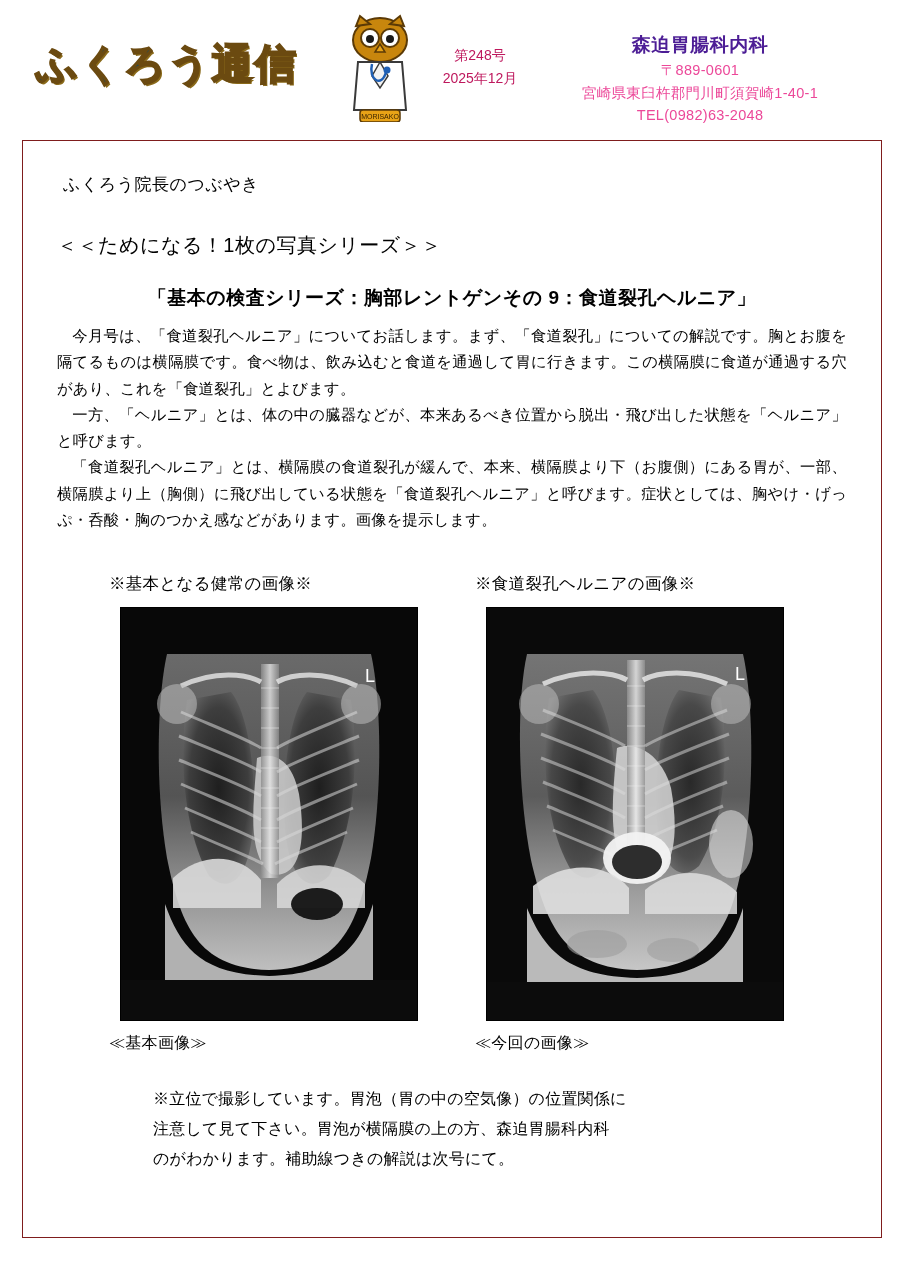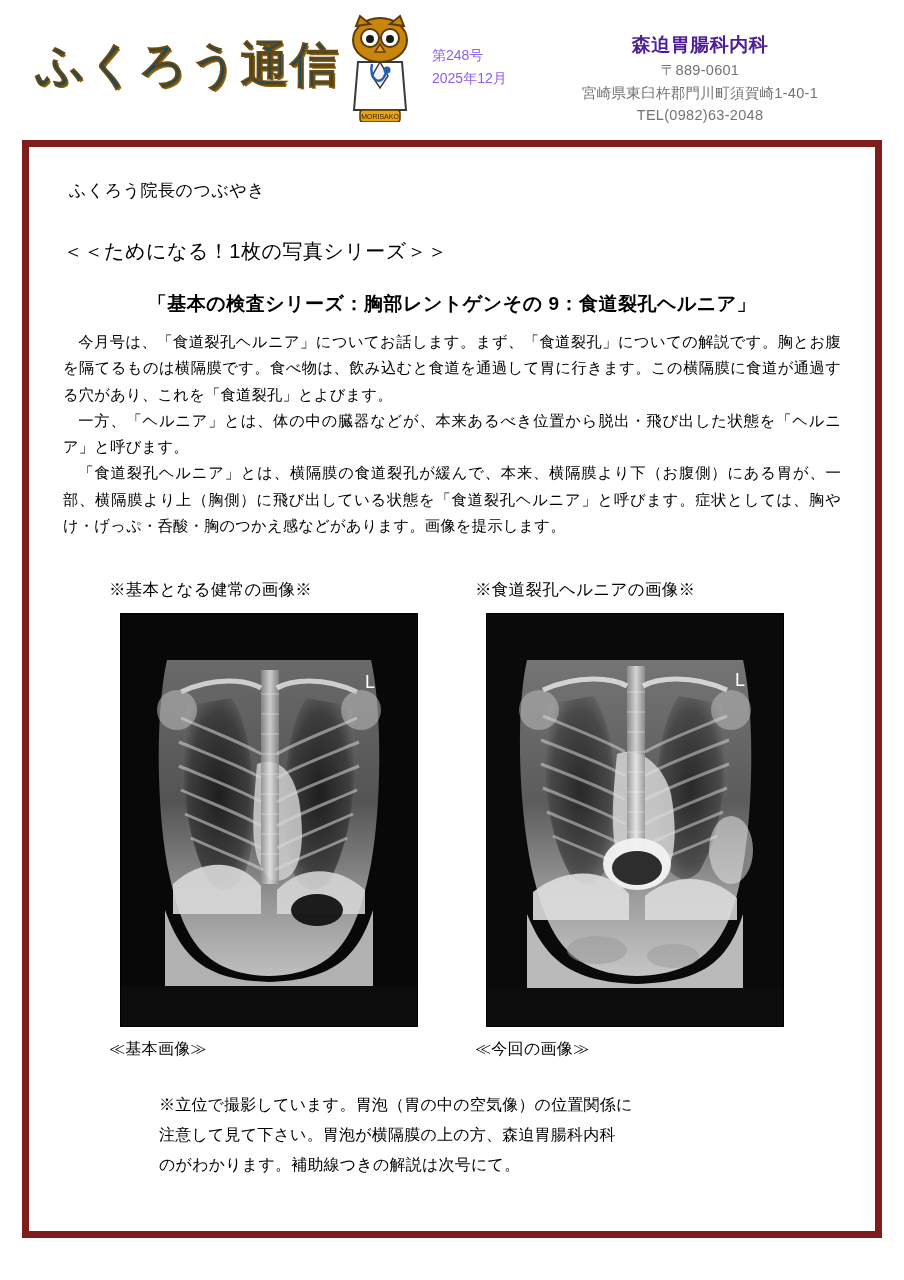--- a/index.html
+++ b/index.html
@@ -25,22 +25,22 @@
   }
   .logo-wrap {
     position: absolute;
     left: 36px;
     top: 26px;
     width: 300px;
     height: 76px;
   }
   .logo-text {
     font-family: "DejaVu Serif", serif;
-    font-weight: normal;
-    font-size: 48px;
+    font-weight: bold;
+    font-size: 41px;
     letter-spacing: 2px;
     color: #0c4a6e;
     -webkit-text-stroke: 2px #6b4a10;
     text-shadow: 2px 2px 0 #8a6a1a;
     white-space: nowrap;
     line-height: 76px;
   }
   .owl {
     position: absolute;
     left: 342px;
@@ -48,55 +48,55 @@
     width: 76px;
     height: 108px;
   }
   .owl svg { display: block; }
 
   .issue-block {
     position: absolute;
     left: 432px;
     top: 44px;
     width: 96px;
-    text-align: left;
+    text-align: center;
     font-size: 14px;
     line-height: 1.65;
-    color: #8b5cf6;
+    color: #be185d;
   }
 
   .clinic-block {
     position: absolute;
     left: 520px;
     top: 30px;
     width: 360px;
     text-align: center;
     color: #1b1b9b;
     line-height: 1.55;
   }
   .clinic-name {
     font-weight: bold;
     font-size: 19px;
     color: #4c1d95;
     letter-spacing: 0.5px;
   }
   .clinic-line {
     font-size: 14.5px;
-    color: #737373;
+    color: #ec4899;
     letter-spacing: 0.3px;
   }
 
   
   .sheet {
     position: absolute;
     left: 22px;
     top: 140px;
     width: 860px;
     height: 1098px;
-    border: 7px solid #7f1d1d;
+    border: 1px solid #7f1d1d;
     box-sizing: border-box;
     padding: 26px 34px;
   }
 
   .tsubuyaki {
     font-size: 17px;
     letter-spacing: 0.5px;
     margin: 6px 0 0 6px;
   }
 

